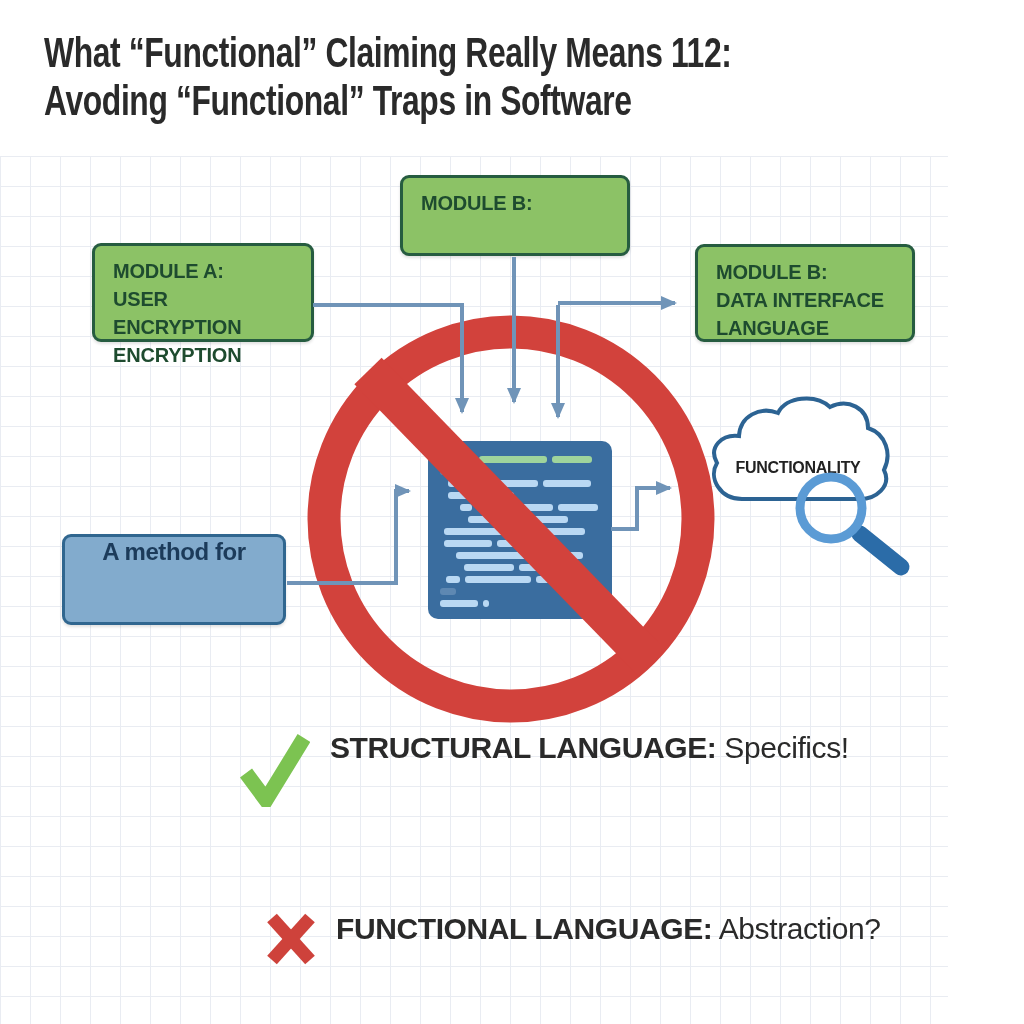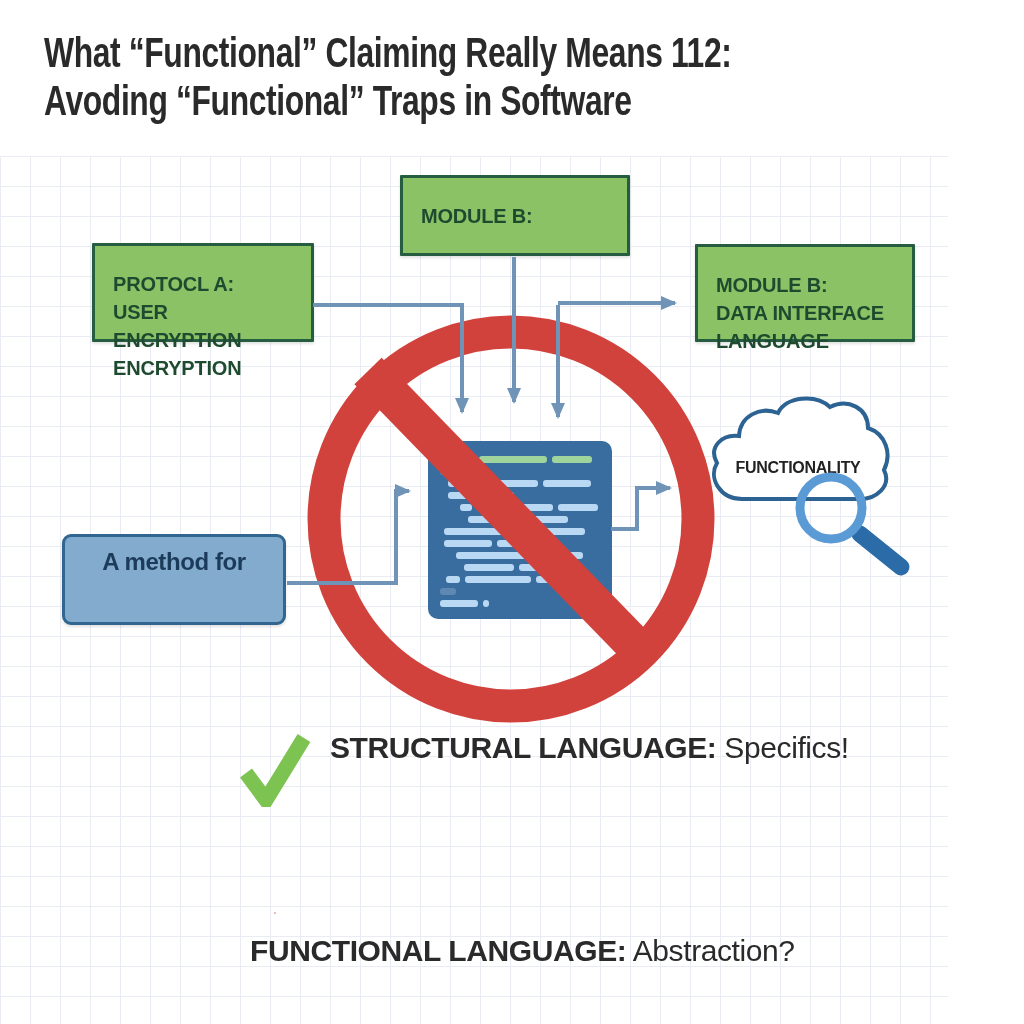--- a/index.html
+++ b/index.html
@@ -7,68 +7,68 @@
   .page{position:relative;width:948px;height:1024px;background:var(--page_bg);overflow:hidden;}
   .grid{position:absolute;left:0;top:156px;right:0;bottom:0;
     background-image:
       linear-gradient(to right, var(--grid_line) 1px, transparent 1px),
       linear-gradient(to bottom, var(--grid_line) 1px, transparent 1px);
     background-size:30px 30px;opacity:.55;}
   .title{position:absolute;left:44px;top:28px;color:var(--text_dark);
     font-size:43px;font-weight:700;line-height:48px;letter-spacing:-.5px;
     transform:scale(.74,1);transform-origin:top left;white-space:nowrap;}
   .module{position:absolute;box-sizing:border-box;background:var(--box_green);
-    border:3px solid var(--box_green_border);border-radius:1px;color:var(--box_green_text);
-    font-weight:700;font-size:20px;line-height:28px;padding:24px 18px;letter-spacing:-.2px;
+    border:3px solid var(--box_green_border);border-radius:9px;color:var(--box_green_text);
+    font-weight:700;font-size:20px;line-height:28px;padding:11px 18px;letter-spacing:-.2px;
     box-shadow:0 2px 3px rgba(0,0,0,.12);}
   .module-a{left:92px;top:243px;width:222px;height:99px;}
   .module-b-top{left:400px;top:175px;width:230px;height:81px;}
   .module-b-right{left:695px;top:244px;width:220px;height:98px;}
   .claim-box{position:absolute;left:62px;top:534px;width:224px;height:91px;box-sizing:border-box;
     background:var(--box_blue);border:3px solid var(--box_blue_border);border-radius:9px;
     color:var(--box_blue_text);font-size:24px;line-height:30px;font-weight:600;
-    text-align:center;padding-top:10px;letter-spacing:-.4px;box-shadow:0 2px 3px rgba(0,0,0,.12);}
+    text-align:center;padding-top:0;letter-spacing:-.4px;box-shadow:0 2px 3px rgba(0,0,0,.12);}
   .code-block{position:absolute;left:428px;top:441px;width:184px;height:178px;box-sizing:border-box;
     background:var(--code_bg);border-radius:10px;padding:15px 6px 8px 6px;}
   .code-row{height:7px;margin-bottom:5px;white-space:nowrap;}
   .seg{display:inline-block;height:7px;border-radius:3px;margin-right:5px;vertical-align:top;}
   .seg-light{background:var(--code_light);}
   .seg-green{background:var(--code_green);}
   .seg-muted{background:var(--code_muted);}
   .overlay{position:absolute;left:0;top:0;width:1024px;height:1024px;pointer-events:none;}
   .connector{stroke:var(--arrow);stroke-width:4;fill:none;}
   .arrowhead{fill:var(--arrow);}
   .ban{stroke:var(--ban_red);fill:none;}
   .cloud-shape{stroke:var(--cloud_stroke);stroke-width:4;fill:#fff;}
   .cloud-label{font-family:"Liberation Sans",sans-serif;font-size:16px;font-weight:700;
     letter-spacing:-.3px;fill:#222;}
   .lens{stroke:var(--lens);stroke-width:9;fill:none;}
   .lens-handle{stroke:var(--lens_handle);stroke-width:17;stroke-linecap:round;}
   .verdict{position:absolute;display:flex;align-items:flex-start;}
   .verdict-1{left:240px;top:731px;height:82px;gap:20px;}
-  .verdict-2{left:250px;top:912px;height:56px;gap:20px;flex-direction:column;}
+  .verdict-2{left:266px;top:912px;height:56px;gap:20px;}
   .verdict-text{font-size:30px;color:var(--text_dark);letter-spacing:-.4px;white-space:nowrap;}
   .v-bold{font-weight:700;}
   .check-stroke{stroke:var(--check_green);stroke-width:15;fill:none;}
   .cross-stroke{stroke:var(--cross_red);stroke-width:13;stroke-linecap:butt;}
 </style>
 </head>
 <body>
 
 <div class="page">
 
   <div class="grid"></div>
 
   <div class="title">
     <div>What “Functional” Claiming Really Means 112:</div>
     <div>Avoding “Functional” Traps in Software</div>
   </div>
 
   <div class="module module-a">
-    <div>PROTOCL A:</div>
+    <div>MODULE A:</div>
     <div>USER ENCRYPTION</div>
     <div>ENCRYPTION</div>
   </div>
 
   <div class="module module-b-top">
     <div>MODULE B:</div>
   </div>
 
   <div class="module module-b-right">
     <div>MODULE B:</div>

